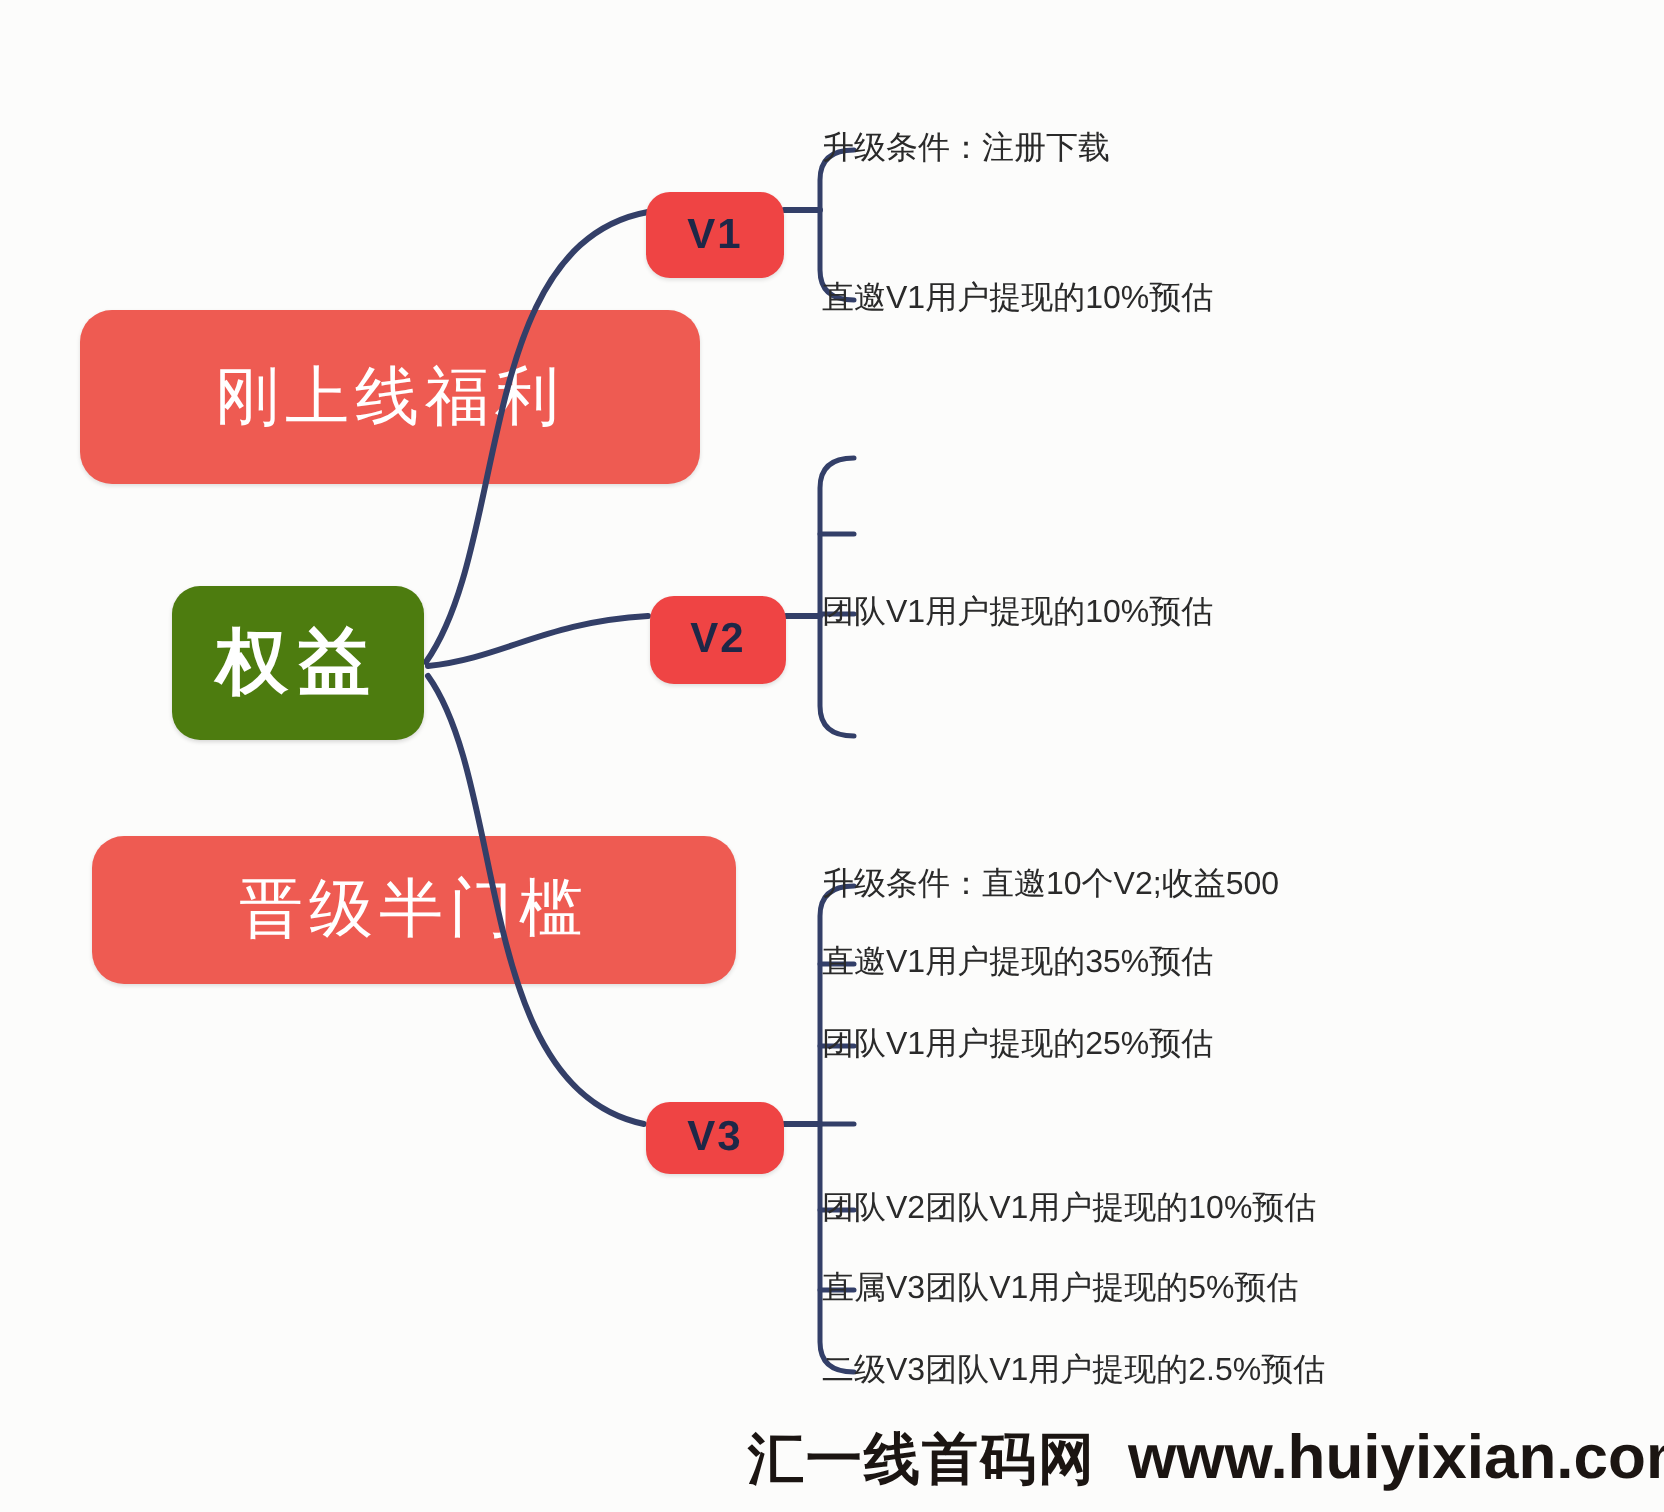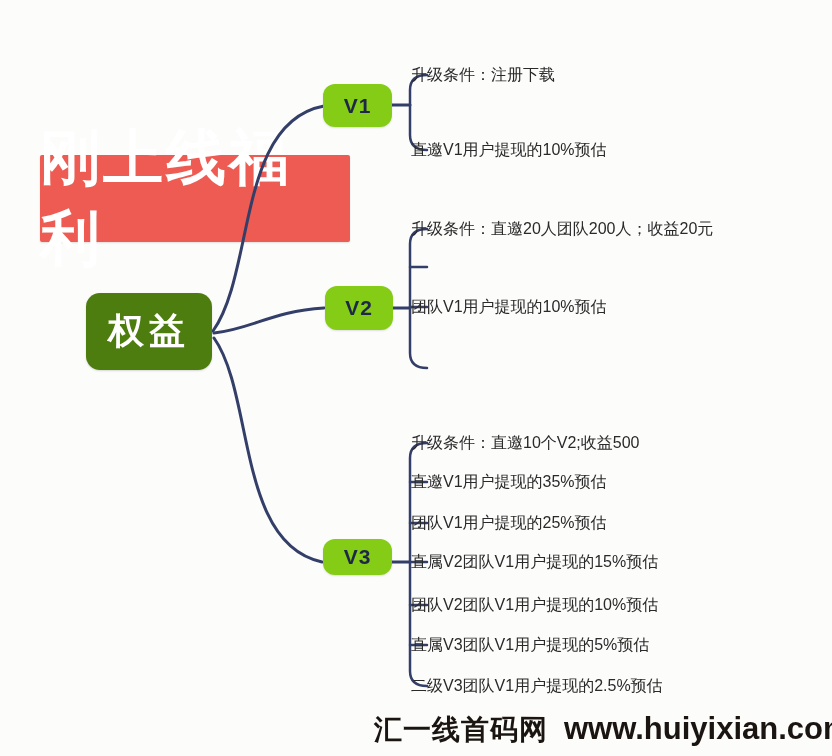--- a/index.html
+++ b/index.html
@@ -16,26 +16,26 @@
   }
   
   .layer-callouts { position: absolute; inset: 0; z-index: 1; }
   .layer-lines    { position: absolute; inset: 0; z-index: 2; pointer-events: none; }
   .layer-nodes    { position: absolute; inset: 0; z-index: 3; }
 
   .callout {
     position: absolute;
     background: #ee5b52;
     color: #ffffff;
-    border-radius: 2px;
+    border-radius: 16px;
     display: flex;
     align-items: center;
     justify-content: center;
-    font-weight: 700;
-    font-size: 60px;
+    font-weight: 400;
+    font-size: 32px;
     letter-spacing: 3px;
     box-shadow: 0 1px 2px rgba(0,0,0,0.12);
   }
   .callout.first  { left: 40px;  top: 155px; width: 310px; height: 87px; }
   .callout.second { left: 46px;  top: 418px; width: 322px; height: 74px; }
 
   .root-node {
     position: absolute;
     left: 86px; top: 293px; width: 126px; height: 77px;
     background: #4d7c0f;
@@ -45,30 +45,31 @@
     align-items: center;
     justify-content: center;
     font-weight: 700;
     font-size: 36px;
     letter-spacing: 5px;
     box-shadow: 0 1px 2px rgba(0,0,0,0.15);
   }
 
   .level-node {
     position: absolute;
-    background: #84cc16;
+    background: #ef4444;
     color: #1e2747;
     border-radius: 12px;
     display: flex;
     align-items: center;
     justify-content: center;
     font-weight: 700;
     font-size: 21px;
     letter-spacing: 1px;
     box-shadow: 0 1px 2px rgba(0,0,0,0.12);
+    margin-top: 12px;
   }
   .level-node.v1 { left: 323px; top: 84px;  width: 69px; height: 43px; }
   .level-node.v2 { left: 325px; top: 286px; width: 68px; height: 44px; }
   .level-node.v3 { left: 323px; top: 539px; width: 69px; height: 36px; }
 
   .leaf {
     position: absolute;
     left: 411px;
     height: 20px;
     line-height: 20px;
@@ -93,20 +94,21 @@
   .watermark .site { font-size: 28px; letter-spacing: 1px; }
   .watermark .url  { font-size: 31px; letter-spacing: 0px; }
 </style>
 </head>
 <body>
 
 <div class="canvas">
 
   <div class="layer-callouts">
     <div class="callout first">刚上线福利</div>
+    <div class="callout second">晋级半门槛</div>
   </div>
 
   <svg class="layer-lines" width="832" height="756" viewBox="0 0 832 756">
     <g stroke="#333f68" fill="none" stroke-linecap="round">
 
       <path d="M 213 331 C 255 272, 237 122, 324 106" stroke-width="3"></path>
       <path d="M 214 333 C 252 329, 272 311, 324 308" stroke-width="3"></path>
       <path d="M 214 338 C 254 394, 237 544, 322 562" stroke-width="3"></path>
 
       <path d="M 392 105 L 410 105" stroke-width="3"></path>
@@ -130,27 +132,25 @@
   <div class="layer-nodes">
     <div class="root-node">权益</div>
 
     <div class="level-node v1">V1</div>
     <div class="level-node v2">V2</div>
     <div class="level-node v3">V3</div>
 
     <div class="leaf" style="top:65px">升级条件：注册下载</div>
     <div class="leaf" style="top:140px">直邀V1用户提现的10%预估</div>
 
-    <div class="leaf" style="top:219px">升级条件：直邀20人团队200人；收益20元</div>
     <div class="leaf" style="top:297px">团队V1用户提现的10%预估</div>
 
     <div class="leaf" style="top:433px">升级条件：直邀10个V2;收益500</div>
     <div class="leaf" style="top:472px">直邀V1用户提现的35%预估</div>
     <div class="leaf" style="top:513px">团队V1用户提现的25%预估</div>
-    <div class="leaf" style="top:552px">直属V2团队V1用户提现的15%预估</div>
     <div class="leaf" style="top:595px">团队V2团队V1用户提现的10%预估</div>
     <div class="leaf" style="top:635px">直属V3团队V1用户提现的5%预估</div>
     <div class="leaf" style="top:676px">二级V3团队V1用户提现的2.5%预估</div>
   </div>
 
   <div class="watermark">
     <span class="site">汇一线首码网</span>
     <span class="url">www.huiyixian.com</span>
   </div>
 

